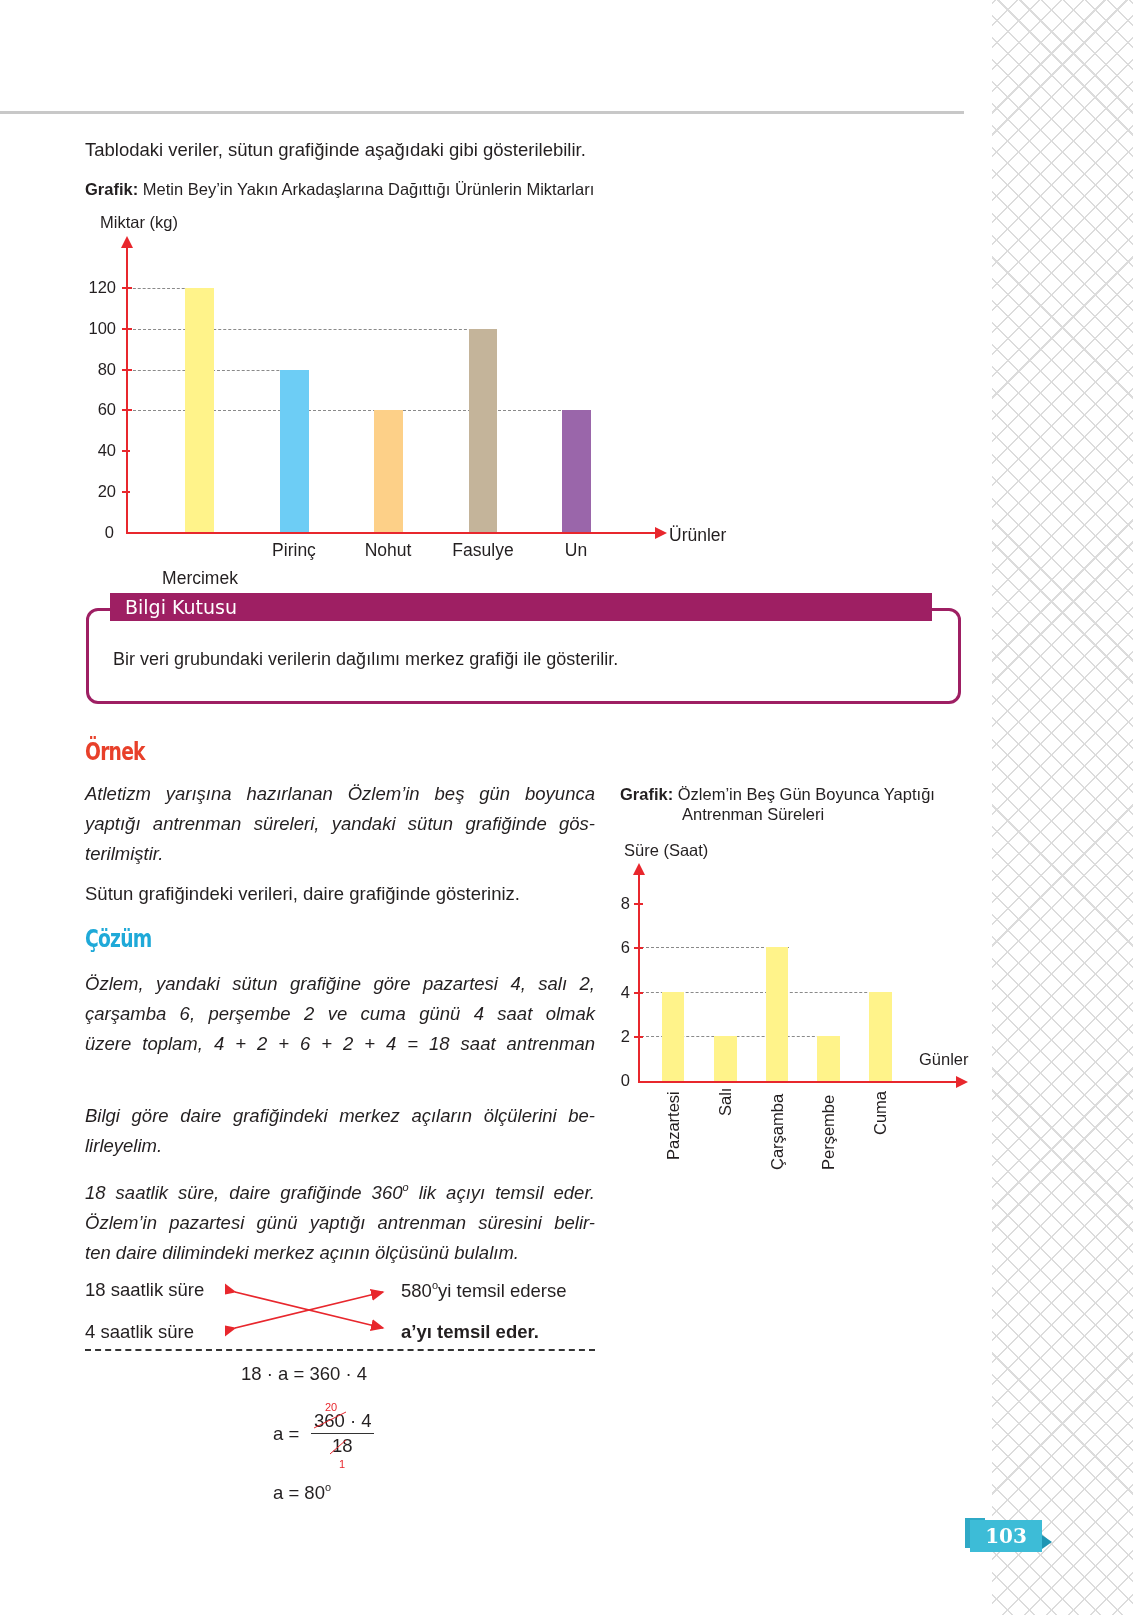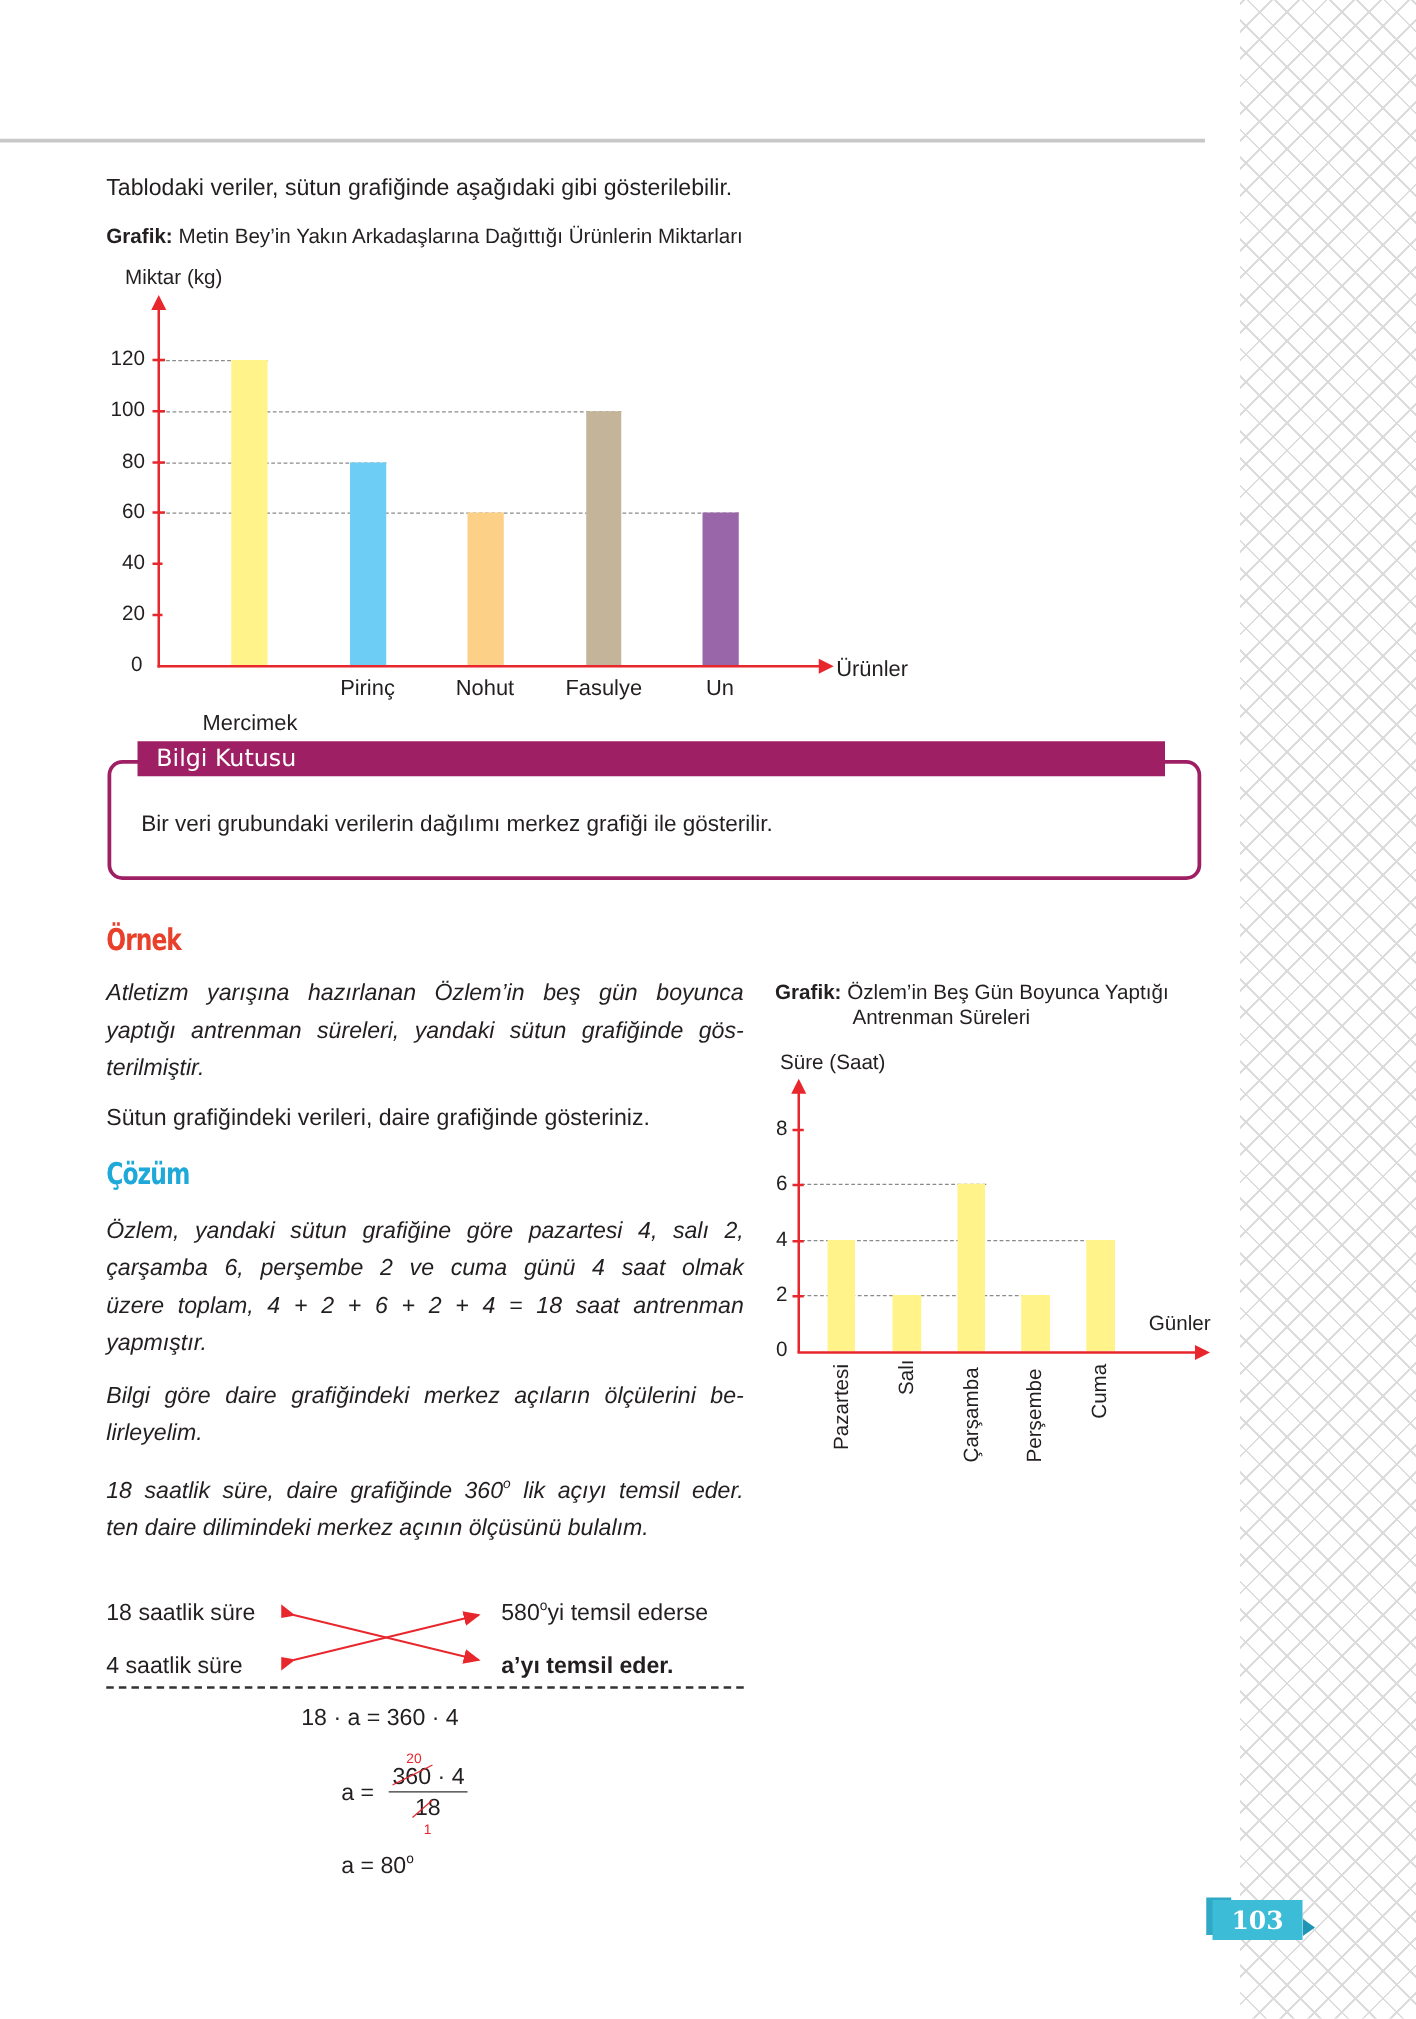--- a/index.html
+++ b/index.html
@@ -122,28 +122,28 @@
   <span class="line">yaptığı antrenman süreleri, yandaki sütun grafiğinde gös-</span>
   <span class="line last">terilmiştir.</span>
 </div>
 <div class="abs txt" style="left:85px; top:879px;">Sütun grafiğindeki verileri, daire grafiğinde gösteriniz.</div>
 
 <div class="heading" style="left:85px; top:925px; color:#1fa9d8;">Çözüm</div>
 <div class="para" style="top:969px;">
   <span class="line">Özlem, yandaki sütun grafiğine göre pazartesi 4, salı 2,</span>
   <span class="line">çarşamba 6, perşembe 2 ve cuma günü 4 saat olmak</span>
   <span class="line">üzere toplam, 4 + 2 + 6 + 2 + 4 = 18 saat antrenman</span>
-  <span class="line last">yapmıştır.</span>
 </div>
 <div class="para" style="top:1101px;">
   <span class="line">Bilgi göre daire grafiğindeki merkez açıların ölçülerini be-</span>
   <span class="line last">lirleyelim.</span>
 </div>
 <div class="para" style="top:1172px;">
   <span class="line"><span>18 saatlik süre, daire grafiğinde 360</span><span class="sup">o</span> <span>lik açıyı temsil eder.</span></span>
+  <span class="line">Özlem’in pazartesi günü yaptığı antrenman süresini belir-</span>
   <span class="line last">ten daire dilimindeki merkez açının ölçüsünü bulalım.</span>
 </div>
 
 <div class="math" style="left:85px; top:1279px;">18 saatlik süre</div>
 <div class="math" style="left:85px; top:1321px;">4 saatlik süre</div>
 <div class="math" style="left:401px; top:1279px;"><span>580</span><span class="sup">o</span><span>yi temsil ederse</span></div>
 <div class="math" style="left:401px; top:1321px;font-weight:bold;">a’yı temsil eder.</div>
 
 <svg class="abs" style="left:225px; top:1280px;" width="170" height="60">
   <defs>

